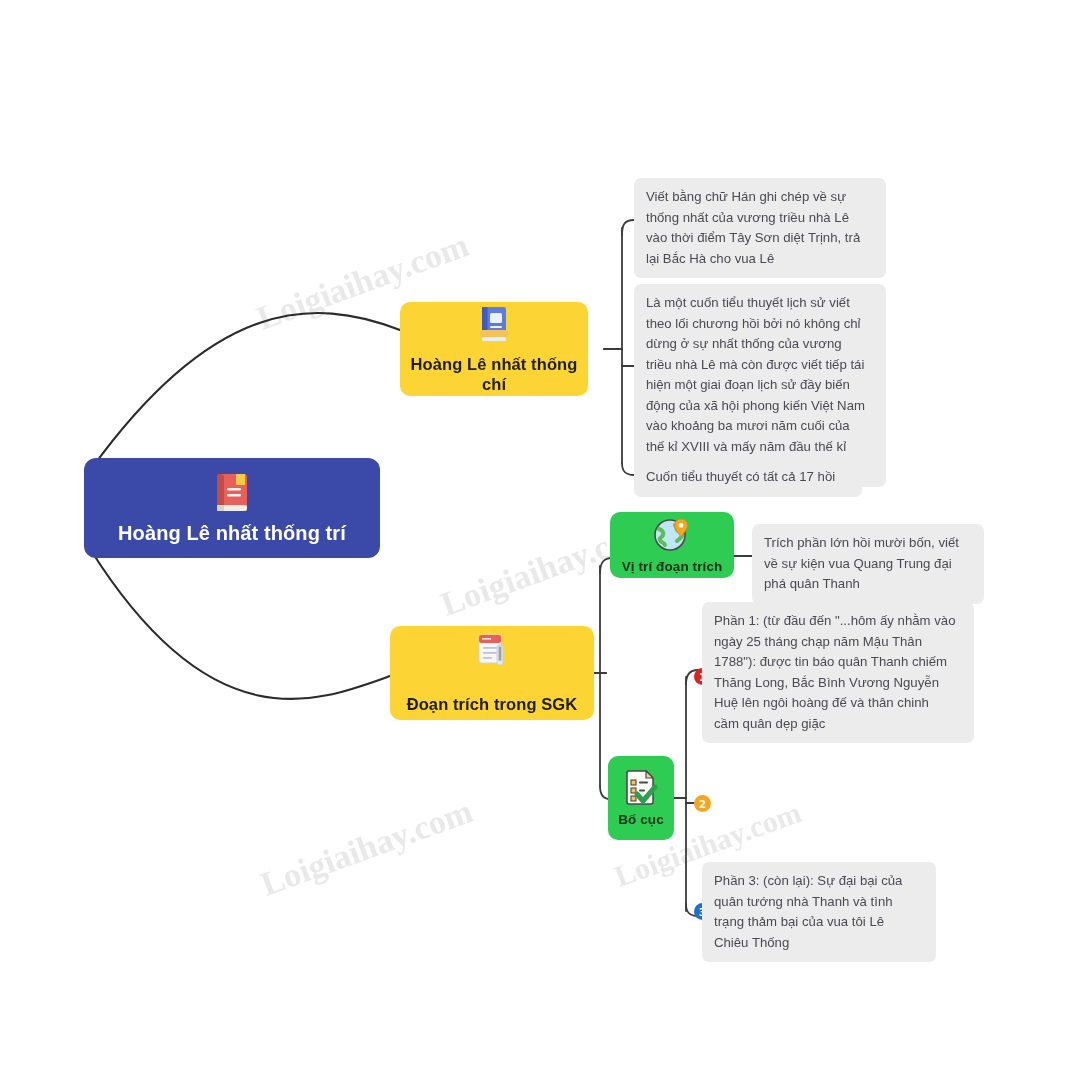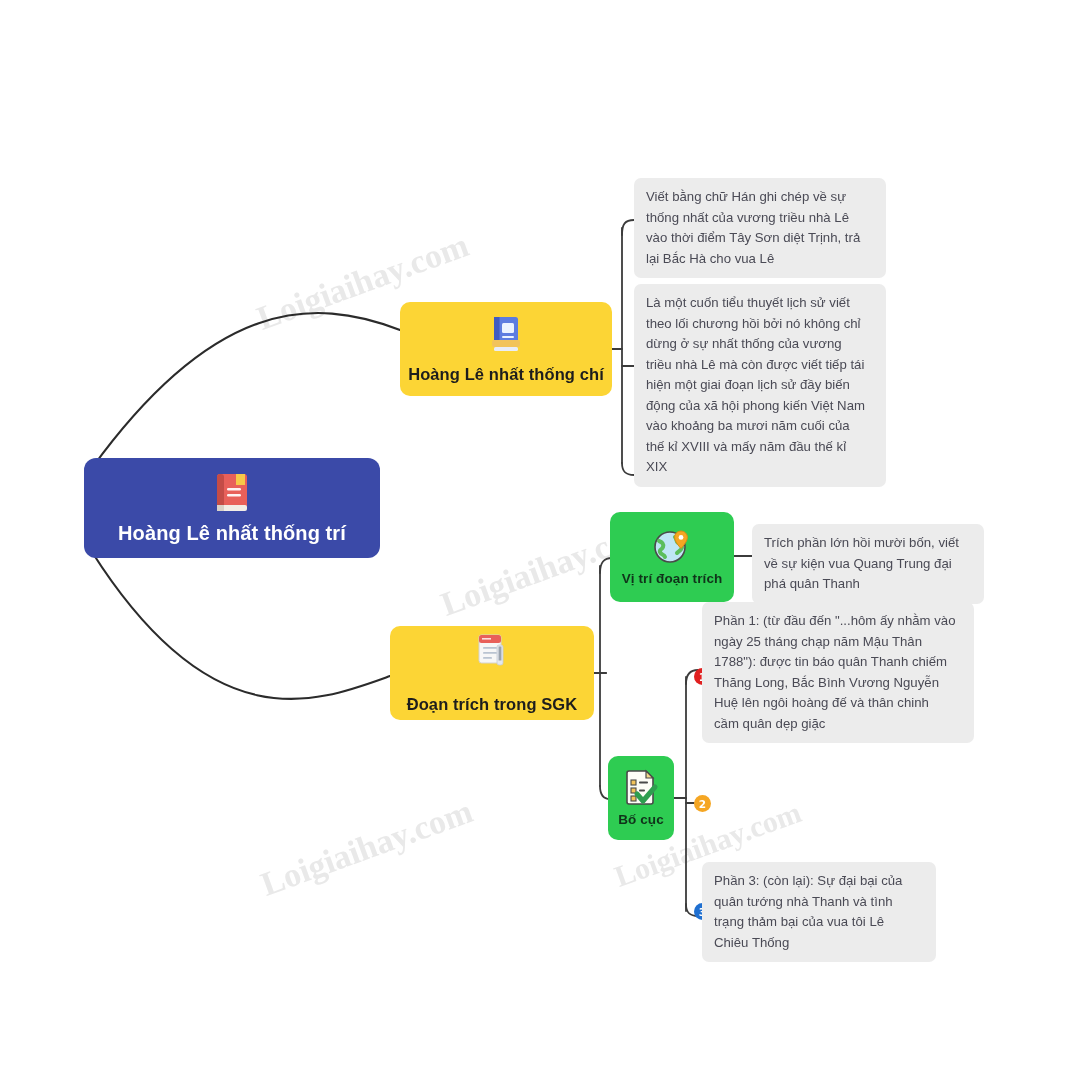--- a/index.html
+++ b/index.html
@@ -52,28 +52,28 @@
     left:84px;top:458px;width:296px;height:100px;
     background:#3B4AA8;
     border-radius:12px;
   }
   #root-node .label{color:#ffffff;font-size:20px;margin-top:6px;}
 
   
   .node.yellow{background:#FCD535;border-radius:10px;}
   .node.yellow .label{color:#1d1d1d;font-size:16.5px;margin-top:5px;}
 
-  #node-hoangle{left:400px;top:302px;width:212px;height:94px;gap:6px;}
+  #node-hoangle{left:400px;top:302px;width:188px;height:94px;gap:6px;}
   #node-doantrich{left:390px;top:626px;width:204px;height:94px;gap:19px;}
 
   
   .node.green{background:#2ECC52;border-radius:10px;}
   .node.green .label{color:#10331a;font-size:13.5px;margin-top:4px;}
 
-  #node-vitri{left:610px;top:512px;width:124px;height:90px;}
+  #node-vitri{left:610px;top:512px;width:124px;height:66px;}
   #node-bocuc{left:608px;top:756px;width:66px;height:84px;}
 
   
   .leaf{
     position:absolute;
     box-sizing:border-box;
     background:#ECECEC;
     border-radius:7px;
     color:#4a4a55;
     font-size:13.2px;
@@ -188,20 +188,21 @@
         <rect x="15" y="22" width="12" height="2" rx="1" fill="#EAF2FF"></rect>
         <rect x="5" y="26" width="28" height="7" rx="2" fill="#F2C35A"></rect>
         <rect x="7" y="33" width="24" height="4" rx="1.6" fill="#E9EDF7"></rect>
       </svg>
     </span>
     <span class="label">Hoàng Lê nhất thống chí</span>
   </div>
 
   <div class="leaf" id="leaf-a">Viết bằng chữ Hán ghi chép về sự thống nhất của vương triều nhà Lê vào thời điểm Tây Sơn diệt Trịnh, trả lại Bắc Hà cho vua Lê</div>
   <div class="leaf" id="leaf-b">Là một cuốn tiểu thuyết lịch sử viết theo lối chương hồi bởi nó không chỉ dừng ở sự nhất thống của vương triều nhà Lê mà còn được viết tiếp tái hiện một giai đoạn lịch sử đầy biến động của xã hội phong kiến Việt Nam vào khoảng ba mươi năm cuối của thế kỉ XVIII và mấy năm đầu thế kỉ XIX</div>
+  <div class="leaf" id="leaf-c">Cuốn tiểu thuyết có tất cả 17 hồi</div>
 
   <div class="node yellow" id="node-doantrich">
     <span class="ico">
       <svg width="40" height="40" viewBox="0 0 40 40" xmlns="http://www.w3.org/2000/svg">
         <rect x="7" y="4" width="22" height="28" rx="2.5" fill="#F7F7F7" stroke="#D2D2D2" stroke-width="1"></rect>
         <rect x="7" y="4" width="22" height="8" rx="2.5" fill="#E8605A"></rect>
         <rect x="10" y="7" width="9" height="1.6" fill="#fff" opacity=".8"></rect>
         <rect x="11" y="16" width="14" height="1.8" rx=".9" fill="#B9C3D1"></rect>
         <rect x="11" y="21" width="14" height="1.8" rx=".9" fill="#B9C3D1"></rect>
         <rect x="11" y="26" width="9" height="1.8" rx=".9" fill="#B9C3D1"></rect>

